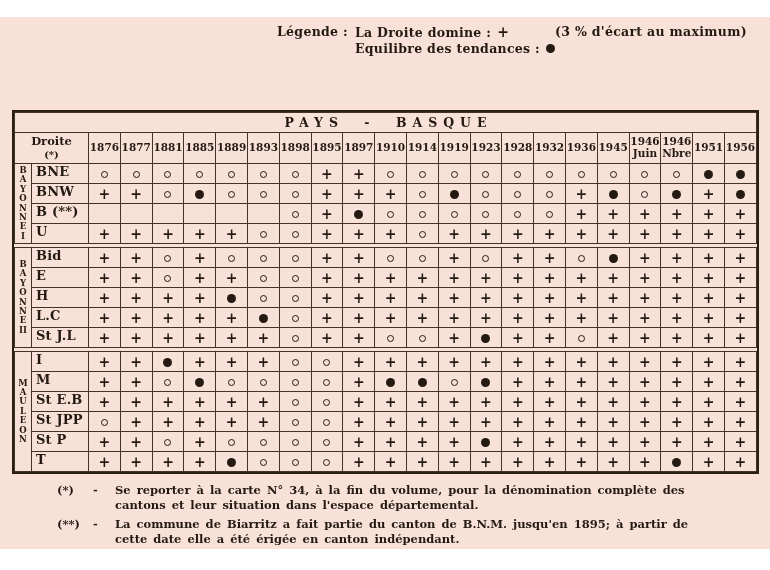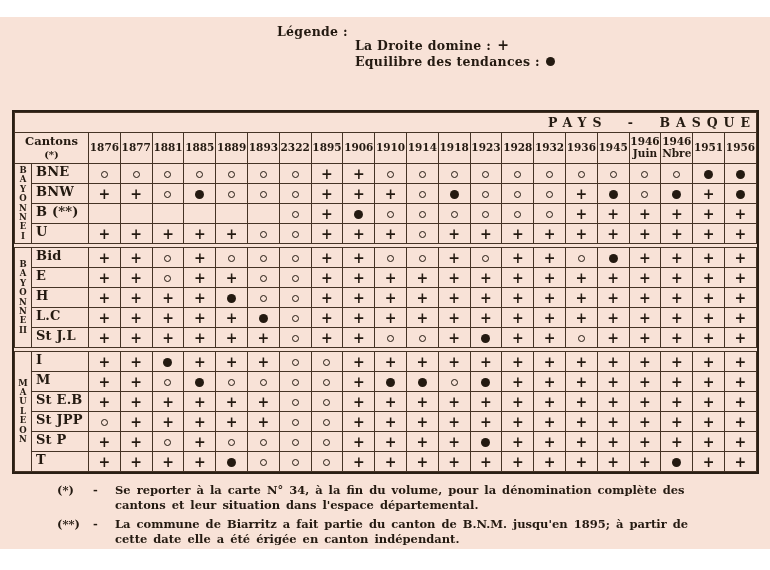--- a/index.html
+++ b/index.html
@@ -12,21 +12,21 @@
   }
   .scan {
     position:absolute; left:0; top:17px; width:770px; height:532px;
     background:#f8e2d7;
   }
   
   .legend {
     position:absolute; left:277px; top:7px;
     display:flex; gap:7px; font-size:12.5px; letter-spacing:0.3px;
   }
-  .legend-lines { display:flex; flex-direction:row;margin-top:13px; }
+  .legend-lines { display:flex; flex-direction:row; }
   .lline { height:16px; display:flex; align-items:center; gap:6px; }
   .lnote { height:16px; }
   
   .plus { font-size:14px; font-weight:bold; line-height:1; display:inline-block; }
   .ring {
     display:inline-block; width:7px; height:7px;
     border:1.6px solid #241a11; border-radius:50%; vertical-align:middle;
   }
   .dot {
     display:inline-block; width:9px; height:9px;
@@ -35,21 +35,21 @@
   
   .tablewrap {
     position:absolute; left:12px; top:93px; width:747px;
     border:2px solid #2a1f15; background:#f8e2d7;
   }
   table { border-collapse:collapse; width:100%; table-layout:fixed; }
   col.c-grp { width:17px; }
   col.c-canton { width:57px; }
   td, th { border:1px solid #453325; padding:0; }
   .ttitle {
-    height:20px; text-align:right; font-size:12.5px;
+    height:20px; text-align:center; font-size:12.5px;
     letter-spacing:6px; word-spacing:10px; padding-left:6px;
   }
   .corner { height:31px; font-size:11.5px; text-align:center; line-height:1.15; }
   .corner .sub { font-size:10px; }
   .yh { font-size:10.5px; text-align:center; line-height:1.12; font-weight:bold;margin-top:34px; }
   .grp { vertical-align:middle; text-align:center; }
   .gl { display:block; font-size:8.5px; line-height:1.1; letter-spacing:0; }
   .canton {
     font-size:13px; text-align:left; padding:0 0 4px 4px; letter-spacing:0.2px;
     white-space:nowrap;
@@ -77,20 +77,21 @@
       <div>
           <div class="lline">
             <span>La Droite domine :</span>
             <span class="plus">+</span>
           </div>
           <div class="lline">
             <span>Equilibre des tendances :</span>
             <span class="dot"></span>
           </div>
         </div>
+      <div class="lnote">(3 % d'écart au maximum)</div>
     </div>
   </div>
 
   <div class="tablewrap">
     <table>
       <colgroup>
         <col class="c-grp">
           <col class="c-canton">
       <col class="c-year">
           <col class="c-year">
@@ -113,35 +114,35 @@
           <col class="c-year">
           <col class="c-year">
           <col class="c-year">
         </colgroup>
       <thead>
         <tr>
           <td class="ttitle" colspan="23">PAYS - BASQUE</td>
         </tr>
         <tr>
           <th class="corner" colspan="2">
-            <span>Cantons</span><br>
+            <span>Droite</span><br>
             <span class="sub">(*)</span>
           </th>
         <th class="yh">1876</th>
             <th class="yh">1877</th>
             <th class="yh">1881</th>
             <th class="yh">1885</th>
             <th class="yh">1889</th>
             <th class="yh">1893</th>
-            <th class="yh">2322</th>
+            <th class="yh">1898</th>
             <th class="yh">1895</th>
-            <th class="yh">1906</th>
+            <th class="yh">1897</th>
             <th class="yh">1910</th>
             <th class="yh">1914</th>
-            <th class="yh">1918</th>
+            <th class="yh">1919</th>
             <th class="yh">1923</th>
             <th class="yh">1928</th>
             <th class="yh">1932</th>
             <th class="yh">1936</th>
             <th class="yh">1945</th>
             <th class="yh">1946<br>Juin</th>
             <th class="yh">1946<br>Nbre</th>
             <th class="yh">1951</th>
             <th class="yh">1956</th>
           </tr>

